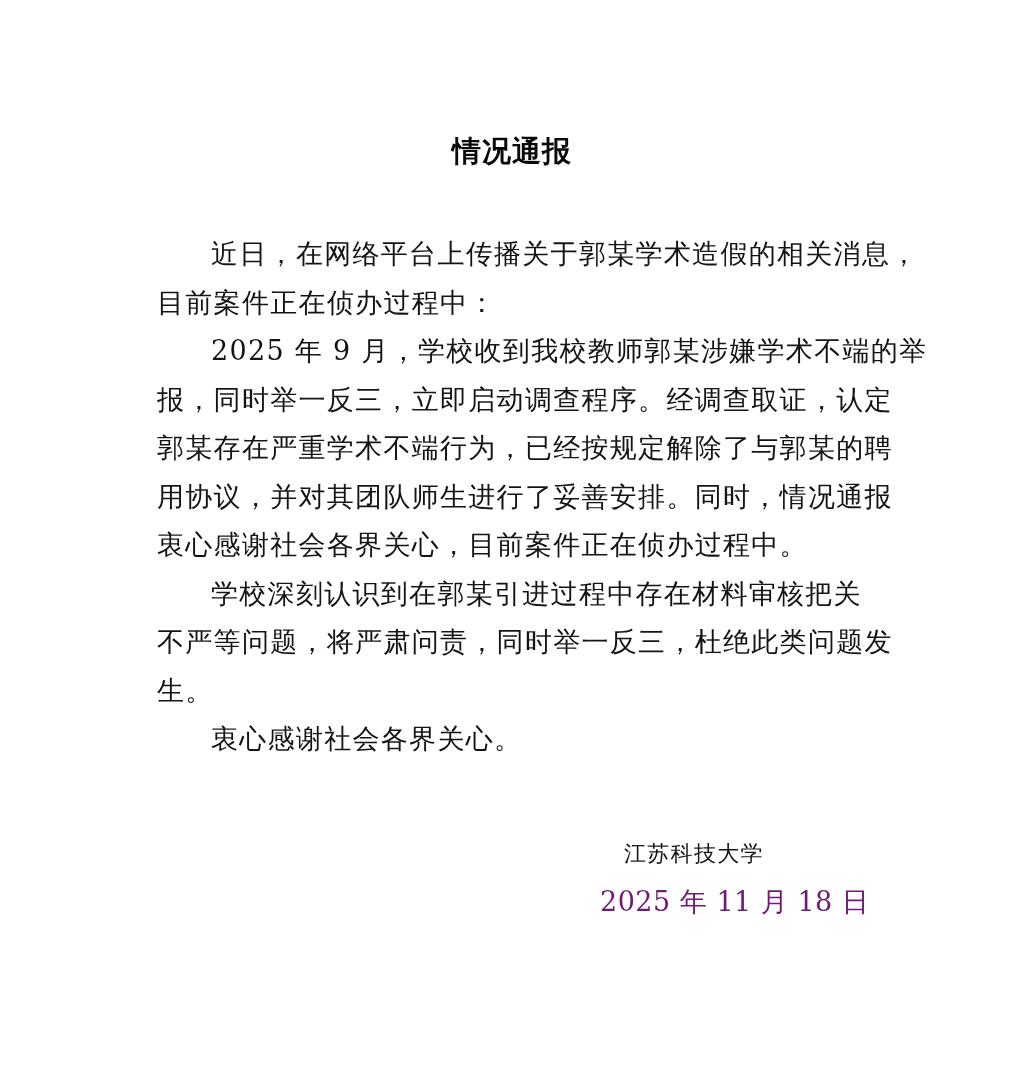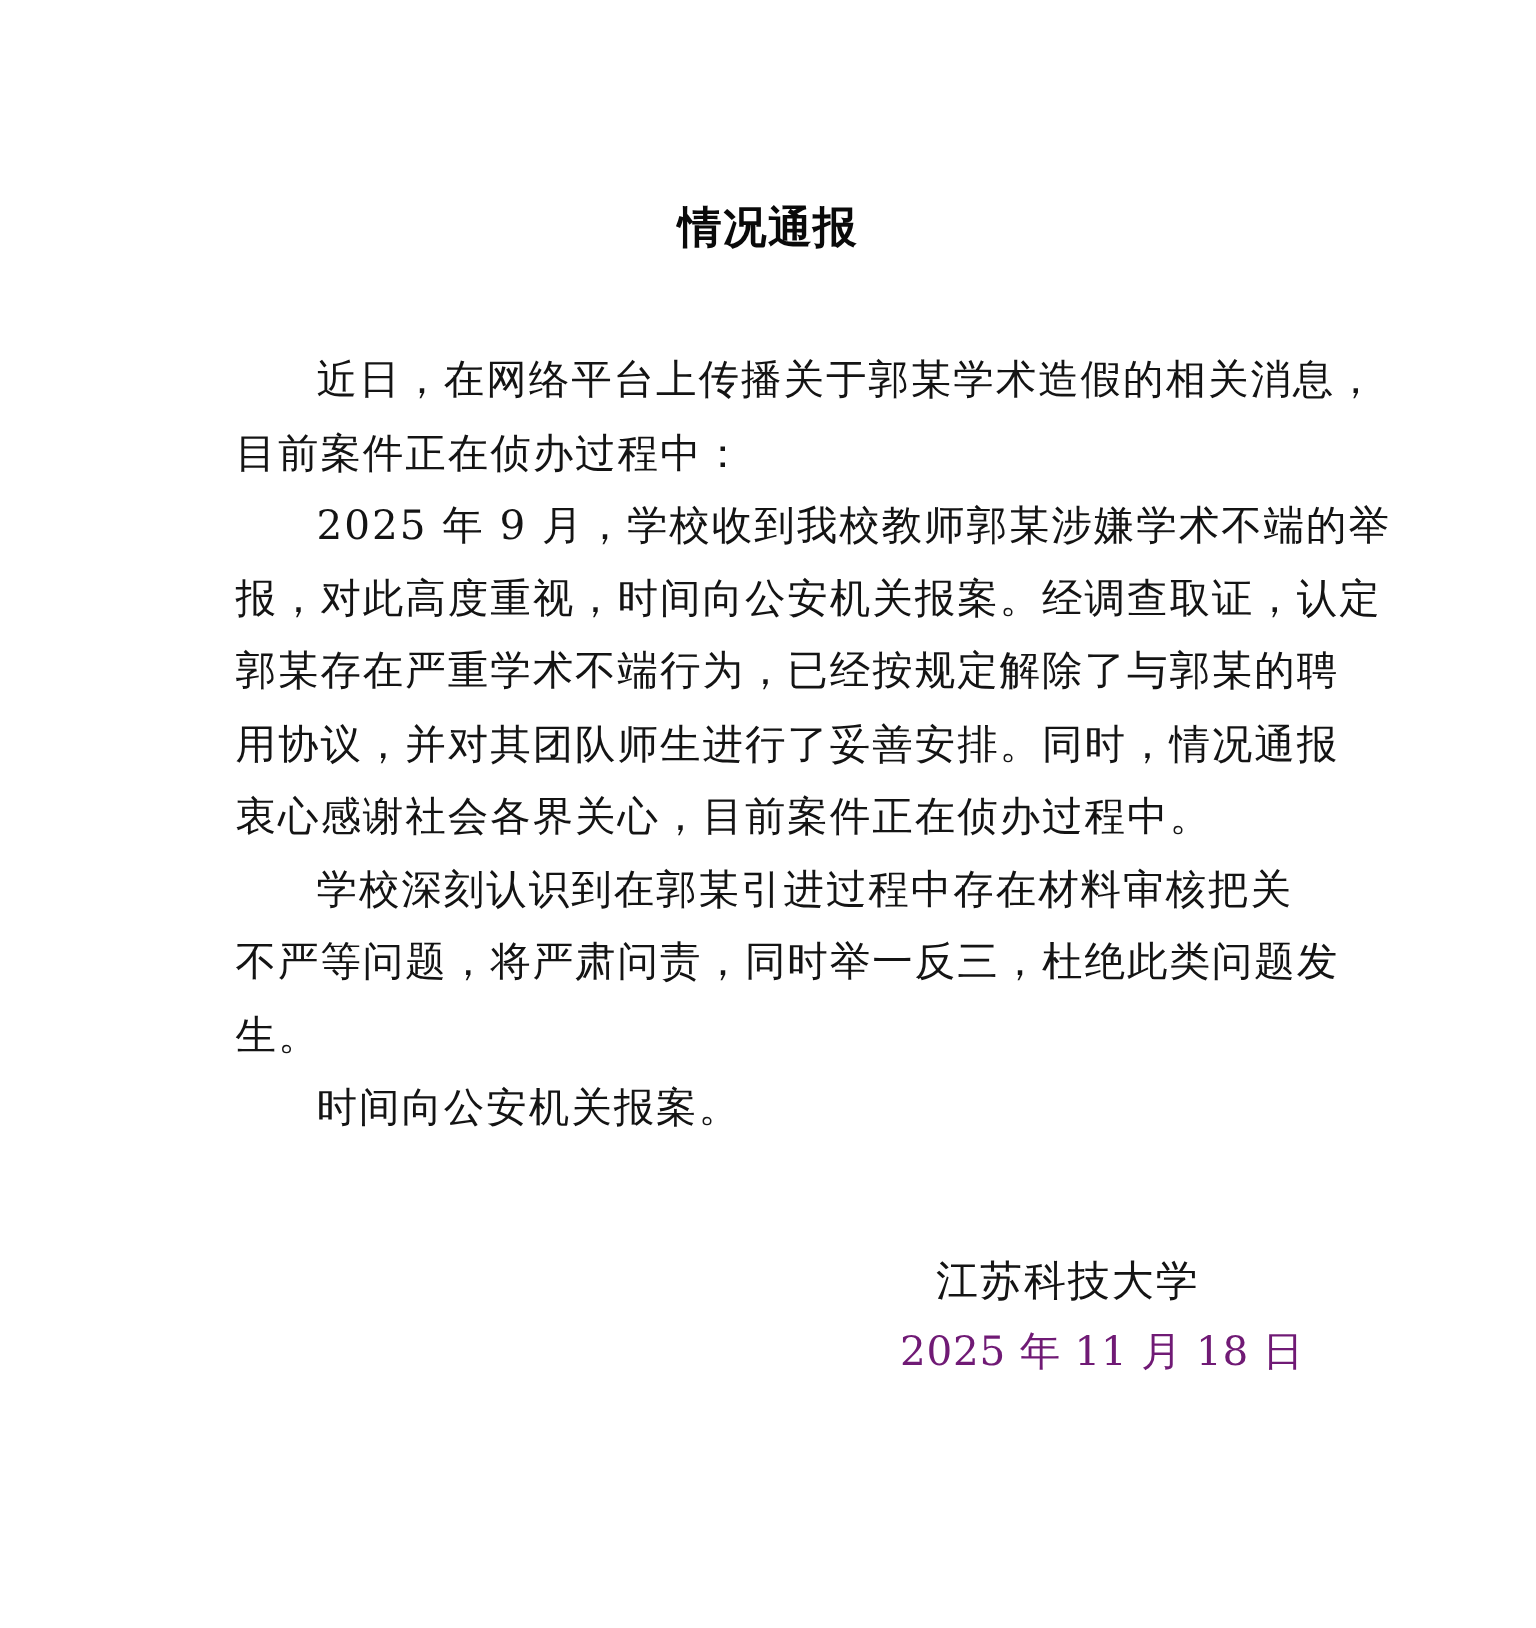--- a/index.html
+++ b/index.html
@@ -56,21 +56,21 @@
       position: absolute;
       left: 600px;
       top: 830px;
       width: 320px;
     }
     .sig-org {
       display: block;
       padding-left: 24px;
       height: 48px;
       line-height: 48px;
-      font-size: 28px;
+      font-size: 22px;
       letter-spacing: 1.3px;
       color: #141414;
     }
     .sig-date {
       display: block;
       height: 48px;
       line-height: 48px;
       font-size: 27px;
       letter-spacing: 0.5px;
       color: #701a75;
@@ -85,34 +85,34 @@
 
   <div class="body-text">
 
     <div>
       <span class="line indent">近日，在网络平台上传播关于郭某学术造假的相关消息，</span>
       <span class="line">目前案件正在侦办过程中：</span>
     </div>
 
     <div>
       <span class="line indent">2025 年 9 月，学校收到我校教师郭某涉嫌学术不端的举</span>
-      <span class="line">报，对此高度重视，时间向公安机关报案。经调查取证，认定</span>
+      <span class="line">报，同时举一反三，立即启动调查程序。经调查取证，认定</span>
       <span class="line">郭某存在严重学术不端行为，已经按规定解除了与郭某的聘</span>
       <span class="line">用协议，并对其团队师生进行了妥善安排。同时，情况通报</span>
       <span class="line">衷心感谢社会各界关心，目前案件正在侦办过程中。</span>
     </div>
 
     <div>
       <span class="line indent">学校深刻认识到在郭某引进过程中存在材料审核把关</span>
       <span class="line">不严等问题，将严肃问责，同时举一反三，杜绝此类问题发</span>
       <span class="line">生。</span>
     </div>
 
     <div>
-      <span class="line indent">时间向公安机关报案。</span>
+      <span class="line indent">衷心感谢社会各界关心。</span>
     </div>
 
   </div>
 
   <div class="signature">
     <span class="sig-org">江苏科技大学</span>
     <span class="sig-date">2025 年 11 月 18 日</span>
   </div>
 
 </div>

